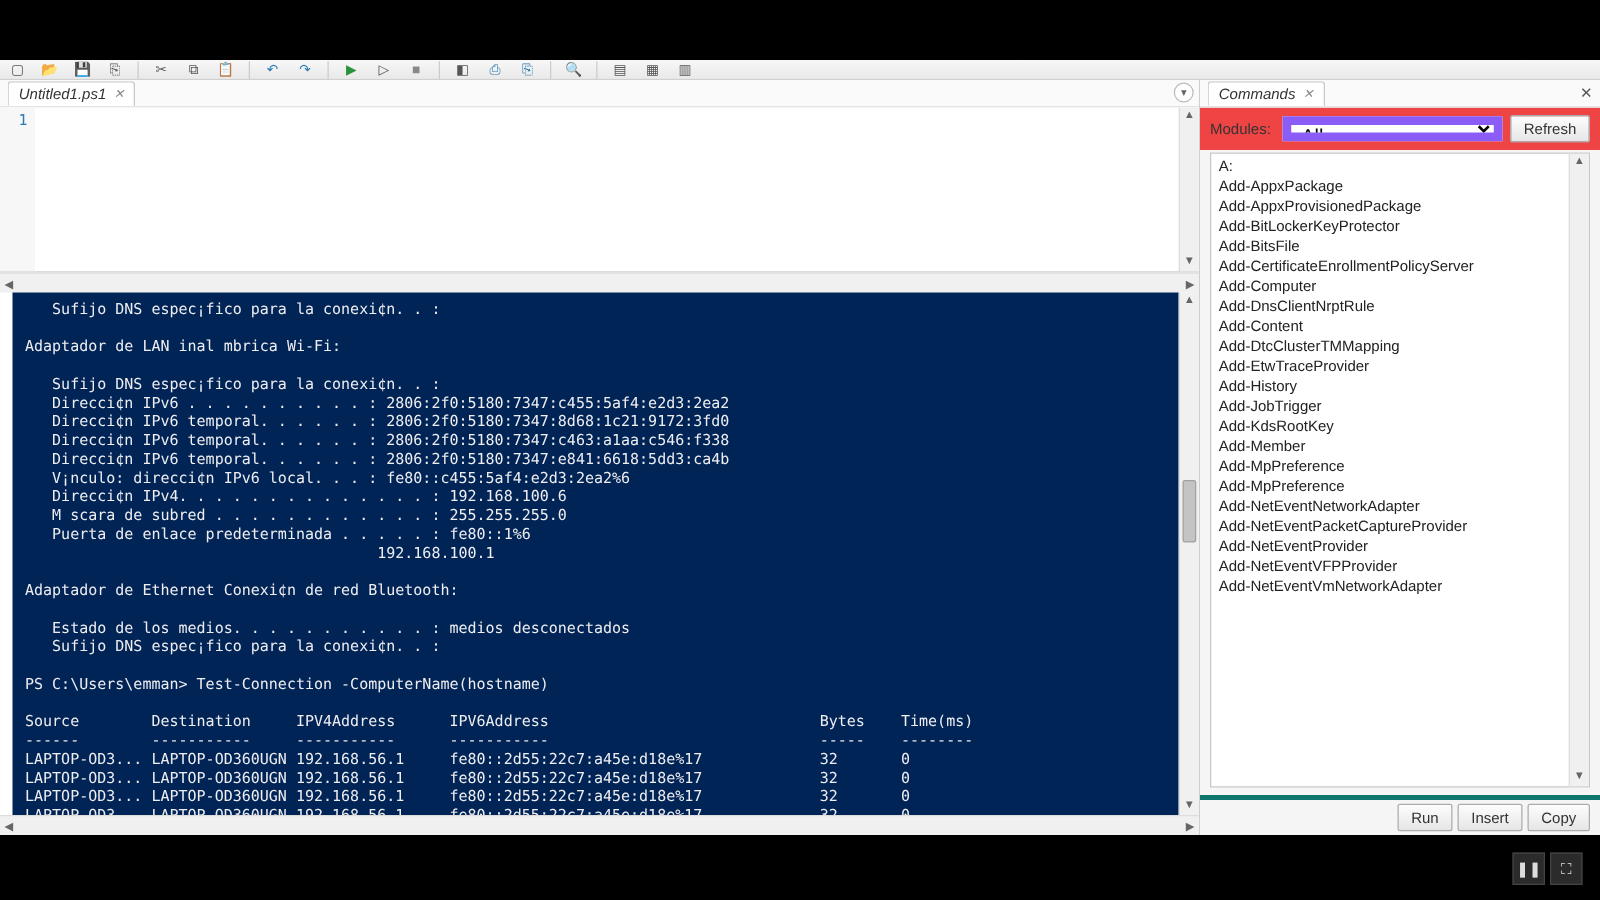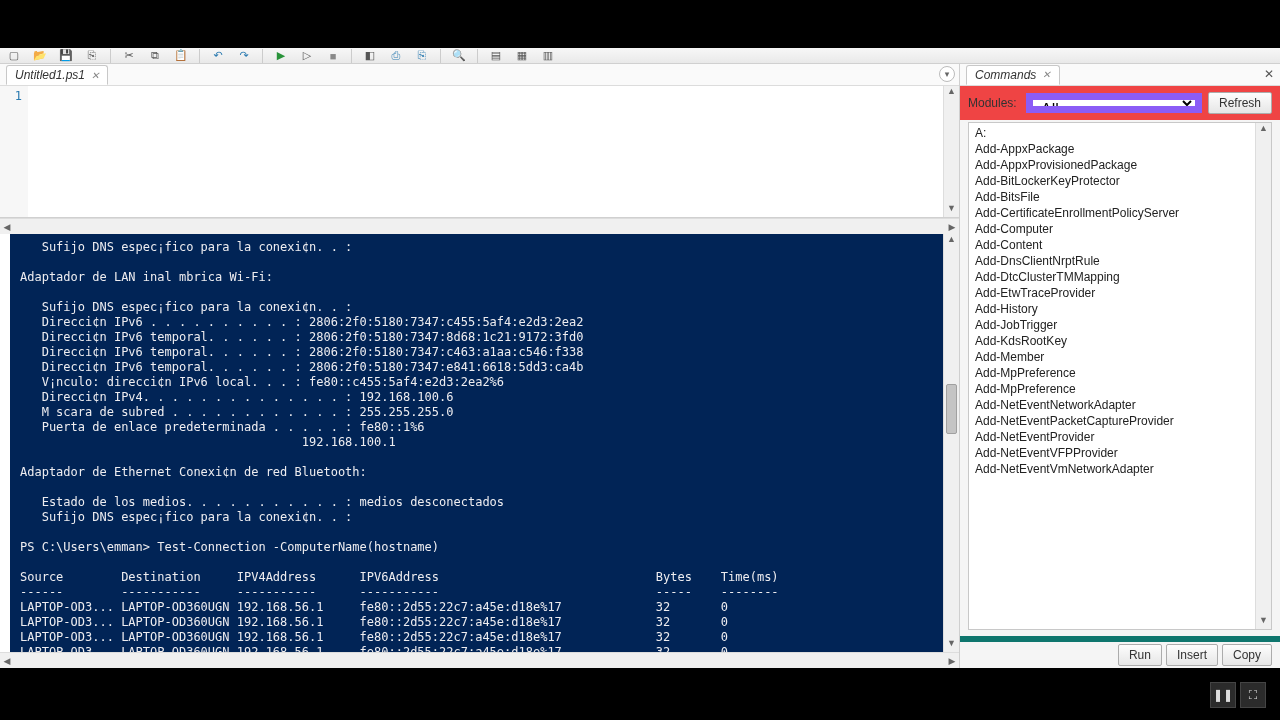--- a/index.html
+++ b/index.html
@@ -53,21 +53,21 @@
   .panel-row label { width:52px; color:#333; }
   .panel-row select, .panel-row input[type=text] { flex:1; height:20px; border:7px solid #8b5cf6; background:#fff; font-size:16px; padding:0 4px; }
   .btn { height:22px; padding:0 10px; background:linear-gradient(#fdfdfd,#e6e6e6); border:1px solid #acacac; border-radius:2px; font-size:12px; color:#333; cursor:pointer; }
   .cmd-listwrap { flex:1; margin:2px 8px 6px 8px; border:1px solid #c8c8c8; background:#fff; display:flex; min-height:0; }
   .cmd-list { flex:1; overflow:hidden; padding:2px 0; }
   .cmd-item { padding:1px 6px; font-size:12px; color:#222; white-space:nowrap; cursor:default; }
   .cmd-list-vscroll { width:16px; background:#f0f0f0; border-left:1px solid #ddd; position:relative; }
   .cmd-list-vscroll .arrow { position:absolute; left:0; right:0; height:14px; text-align:center; font-size:9px; color:#666; }
   .cmd-list-vscroll .arrow.up { top:0; }
   .cmd-list-vscroll .arrow.dn { bottom:0; }
-  .panel-footer { height:32px; display:flex; align-items:center; justify-content:flex-end; gap:4px; padding:0 8px; background:#f5f5f5; border-top:6px solid #0f766e; }
+  .panel-footer { height:32px; display:flex; align-items:center; justify-content:flex-end; gap:4px; padding:0 8px; background:#f5f5f5; border-top:4px solid #0f766e; }
 
   
   .vidctl { position:absolute; right:14px; bottom:12px; display:flex; gap:4px; }
   .vidbtn { width:26px; height:26px; background:#2b2b2b; border:1px solid #444; color:#ddd; display:flex; align-items:center; justify-content:center; font-size:12px; }
 </style>
 </head>
 <body>
 
 <div class="letterbox-top"></div>
 <div class="letterbox-bottom">
@@ -198,22 +198,22 @@
         </div>
         <div class="cmd-listwrap">
           <div class="cmd-list" id="cmdlist">
               <div class="cmd-item">A:</div>
               <div class="cmd-item">Add-AppxPackage</div>
               <div class="cmd-item">Add-AppxProvisionedPackage</div>
               <div class="cmd-item">Add-BitLockerKeyProtector</div>
               <div class="cmd-item">Add-BitsFile</div>
               <div class="cmd-item">Add-CertificateEnrollmentPolicyServer</div>
               <div class="cmd-item">Add-Computer</div>
+              <div class="cmd-item">Add-DnsClientNrptRule</div>
               <div class="cmd-item">Add-Content</div>
-              <div class="cmd-item">Add-DnsClientNrptRule</div>
               <div class="cmd-item">Add-DtcClusterTMMapping</div>
               <div class="cmd-item">Add-EtwTraceProvider</div>
               <div class="cmd-item">Add-History</div>
               <div class="cmd-item">Add-JobTrigger</div>
               <div class="cmd-item">Add-KdsRootKey</div>
               <div class="cmd-item">Add-Member</div>
               <div class="cmd-item">Add-MpPreference</div>
               <div class="cmd-item">Add-MpPreference</div>
               <div class="cmd-item">Add-NetEventNetworkAdapter</div>
               <div class="cmd-item">Add-NetEventPacketCaptureProvider</div>

